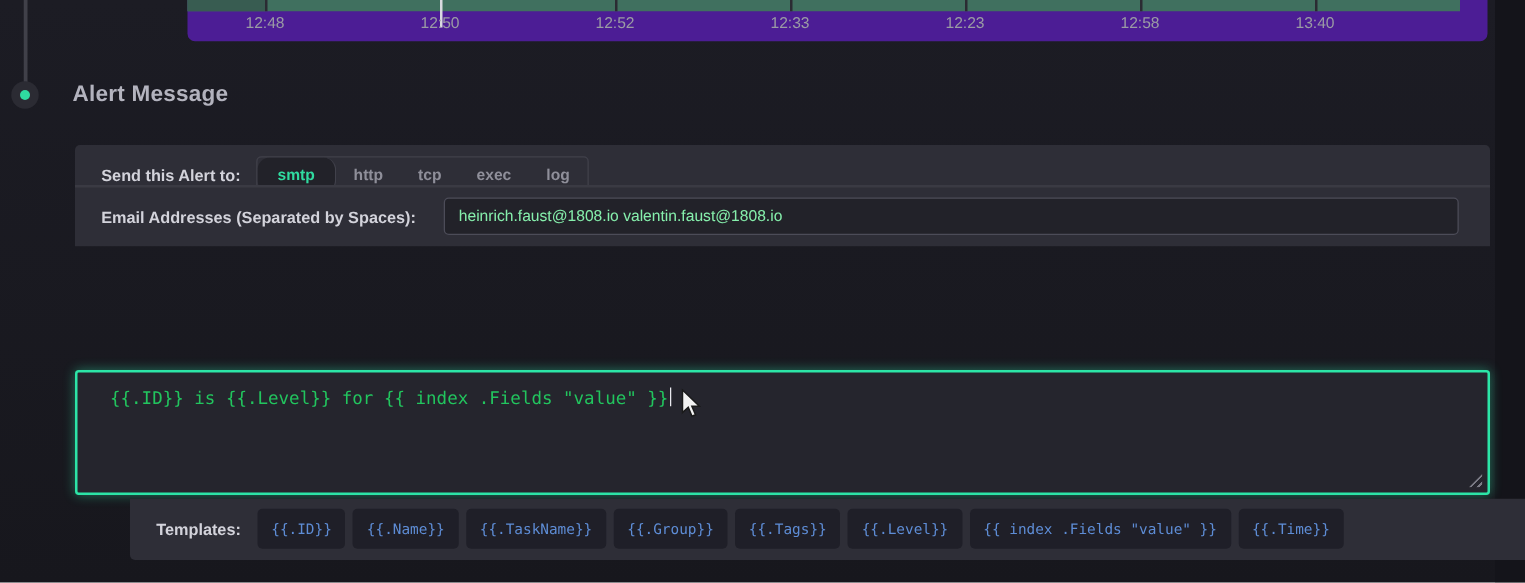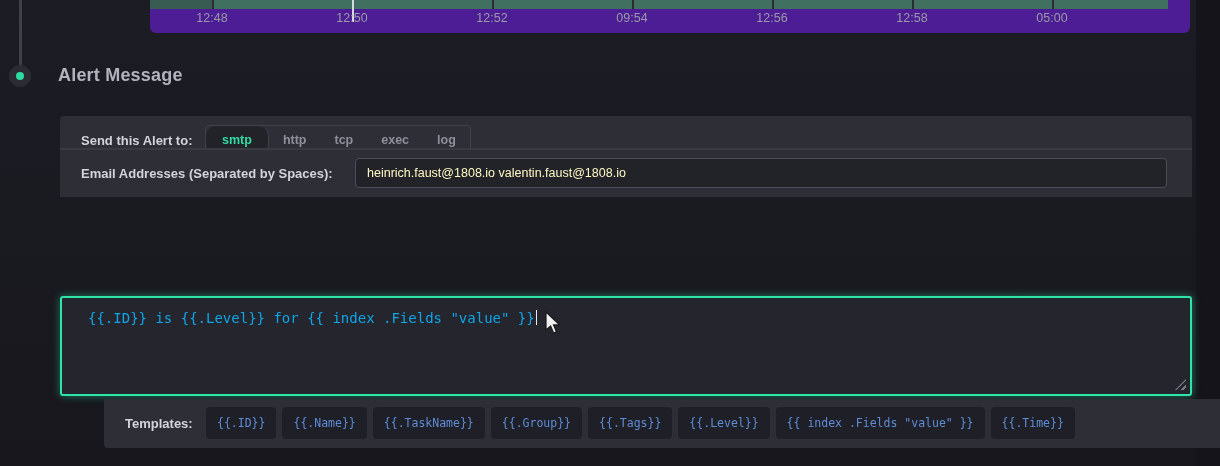--- a/index.html
+++ b/index.html
@@ -43,36 +43,36 @@
 
   
   .tab-group { position:absolute; left:145px; top:9px; height:30px; display:flex;
     border:1px solid #41414b; border-radius:4px; overflow:hidden; background:#2e2e37; }
   .tab { padding:0 14px; line-height:28px; font-size:12.5px; font-weight:bold; color:#8f8f9a;
     cursor:pointer;border-radius:10px; }
   .tab.selected { background:#222229; color:#30dba0; border-right:1px solid #41414b; padding:0 16px; }
 
   
   .email-input { position:absolute; left:295px; top:8px; width:812px; height:30px;
-    background:#222229; border:1px solid #4c4c58; border-radius:4px; color:#fef9c3;
+    background:#222229; border:1px solid #4c4c58; border-radius:4px; color:#86efac;
     font-size:12.5px; padding:0 11px; outline:none;
     font-family:"Liberation Sans", sans-serif; }
 
   
   .preview-text { position:absolute; left:21px; top:13px; color:#4fcb9d;
     font-family:"DejaVu Sans Mono", monospace; font-size:14px; }
   .grip { position:absolute; right:4px; bottom:4px; width:11px; height:11px;
     background:repeating-linear-gradient(135deg, transparent 0 3px, #8b8b96 3px 4.5px);
     clip-path:polygon(100% 0, 100% 100%, 0 100%); opacity:.85; cursor:nwse-resize; }
 
   
   .msg-box { position:absolute; left:0; top:196px; width:1132px; height:100px;
     background:#25252d; border:2px solid #2ce5a7; border-radius:3px;
     box-shadow:0 0 9px rgba(44,229,167,.45); cursor:text; }
-  .msg-text { position:absolute; left:26px; top:12px; color:#0ea5e9;
+  .msg-text { position:absolute; left:26px; top:12px; color:#22c55e;
     font-family:"DejaVu Sans Mono", monospace; font-size:14px; white-space:pre; }
   .caret { display:inline-block; width:1.5px; height:15px; background:#e9e9ef;
     vertical-align:-2px; margin-left:1px; }
 
   
   .chips { position:absolute; left:102px; top:8px; display:flex; gap:6px; }
   .chip { background:#1f1f28; border-radius:4px; padding:0 11px; line-height:32px; height:32px;
     color:#5e8dd6; font-family:"DejaVu Sans Mono", monospace; font-size:11.5px; cursor:pointer;
     white-space:pre; }
 
@@ -91,24 +91,24 @@
     <div class="plot-tick" style="left:342px"></div>
     <div class="plot-tick" style="left:482px"></div>
     <div class="plot-tick" style="left:622px"></div>
     <div class="plot-tick" style="left:762px"></div>
     <div class="plot-tick" style="left:902px"></div>
   </div>
   <div class="crosshair" style="left:202px"></div>
   <span class="axis-label" style="left:62px">12:48</span>
   <span class="axis-label" style="left:202px">12:50</span>
   <span class="axis-label" style="left:342px">12:52</span>
-  <span class="axis-label" style="left:482px">09:54</span>
-  <span class="axis-label" style="left:622px">12:56</span>
+  <span class="axis-label" style="left:482px">12:33</span>
+  <span class="axis-label" style="left:622px">12:23</span>
   <span class="axis-label" style="left:762px">12:58</span>
-  <span class="axis-label" style="left:902px">05:00</span>
+  <span class="axis-label" style="left:902px">13:40</span>
 </div>
 
 <div class="rail"></div>
 <div class="rail-node">
   <div class="rail-node-dot"></div>
 </div>
 
 <h2 class="section-title">Alert Message</h2>
 
 <div class="panel">

